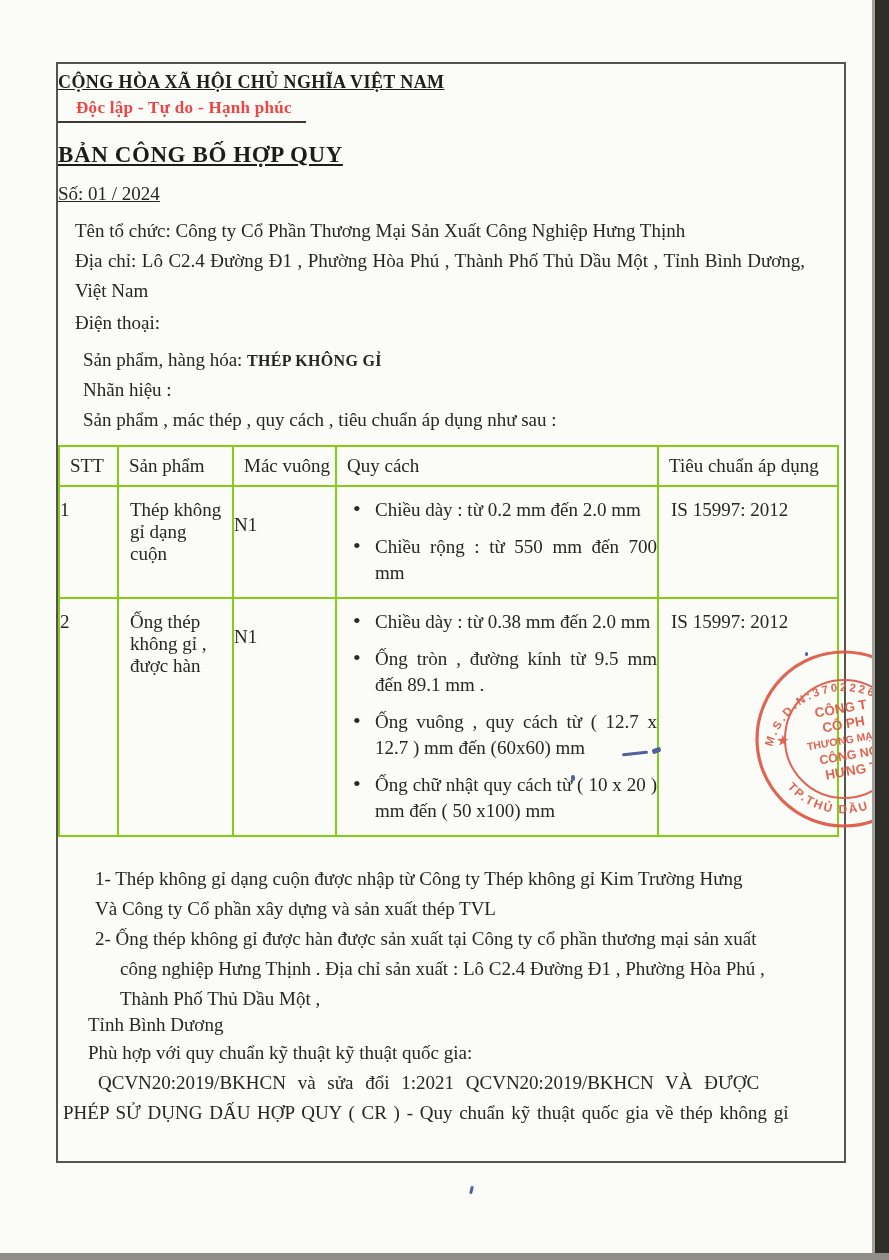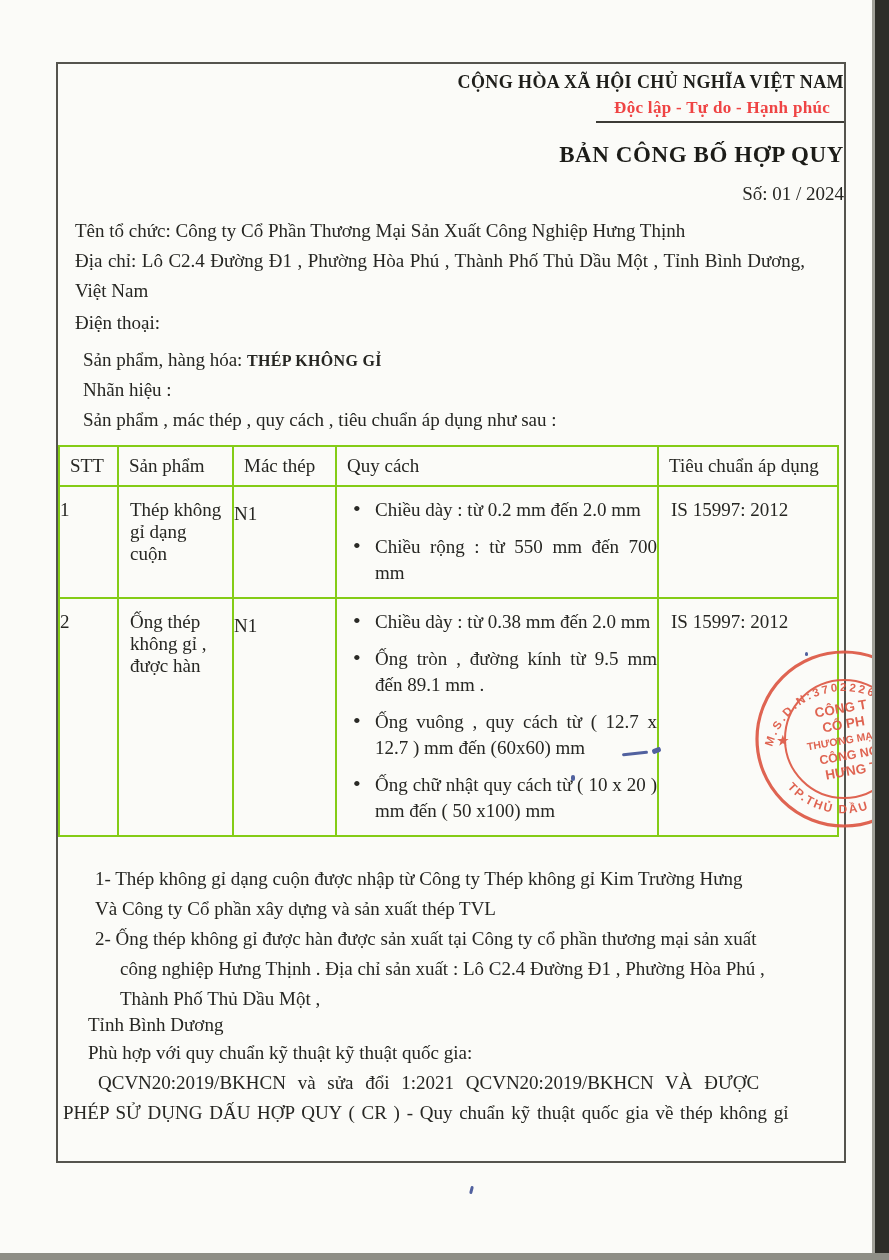--- a/index.html
+++ b/index.html
@@ -15,21 +15,21 @@
   .edge-right  { position:absolute; top:0; right:0; width:14px; height:1260px; background:#2e2e29; }
   .edge-right-line { position:absolute; top:0; right:14px; width:3px; height:1260px; background:#a2a29a; }
   .edge-bottom { position:absolute; left:0; bottom:0; width:889px; height:7px; background:#8e8e86; }
 
   
   .doc-frame {
     position:absolute; left:56px; top:62px; width:790px; height:1101px;
     border:2px solid #55544e; background:transparent;
   }
   .abs { position:absolute; }
-  .center-line { left:0; width:100%; text-align:right; }
+  .center-line { left:0; width:100%; text-align:left;text-decoration:underline; }
 
   .nat-title { top:8px;  font-size:18px; font-weight:bold; letter-spacing:.4px; color:#1e1e1a; }
   .motto-wrap{ top:34px; }
   .motto {
     display:inline-block; font-size:17px; font-weight:bold; color:#ef4444;
     border-bottom:2px solid #3c3b36; padding:0 14px 3px 18px; letter-spacing:.3px;
   }
   .doc-title { top:78px;  font-size:23px; font-weight:bold; letter-spacing:.6px; color:#1c1c18; }
   .doc-no    { top:119px; font-size:19px; }
 
@@ -49,21 +49,21 @@
     font-size:19px;
   }
   table.spec th, table.spec td {
     border:2px solid #84cc16; font-weight:normal; vertical-align:top;
     text-align:left;
   }
   table.spec thead th { height:40px; vertical-align:middle; padding-left:10px; }
   th.c-stt, td.c-stt { text-align:center; padding-left:0; }
   td.c-stt { padding-top:12px; }
   td.c-sp  { padding:12px 9px 0 11px; text-align:justify; }
-  td.c-mt  { text-align:center; padding-top:16px; }
+  td.c-mt  { text-align:center; padding-top:27px; }
   td.c-tc  { padding:12px 4px 0 12px; }
   tr.r1 { height:97px; } tr.r2 { height:235px; }
   ul.qc { list-style:none; padding:10px 0 0 14px;font-family:Liberation Serif, serif; }
   ul.qc li {
     position:relative; padding-left:24px; margin-bottom:11px;
     line-height:26px; text-align:justify;
   }
   ul.qc li::before {
     content:"•"; position:absolute; left:2px; top:-1px; font-size:22px; color:#2a2a26;
   }
@@ -116,21 +116,21 @@
       <col style="width:59px">
         <col style="width:115px">
         <col style="width:103px">
       <col style="width:322px">
         <col style="width:180px">
     </colgroup>
     <thead>
       <tr>
         <th class="c-stt">STT</th>
         <th>Sản phẩm</th>
-        <th>Mác thép</th>
+        <th>Mác vuông</th>
         <th>Quy cách</th>
         <th>Tiêu chuẩn áp dụng</th>
       </tr>
     </thead>
     <tbody>
       <tr class="r1">
         <td class="c-stt">1</td>
         <td class="c-sp">Thép không gỉ dạng cuộn</td>
         <td class="c-mt">N1</td>
         <td>

